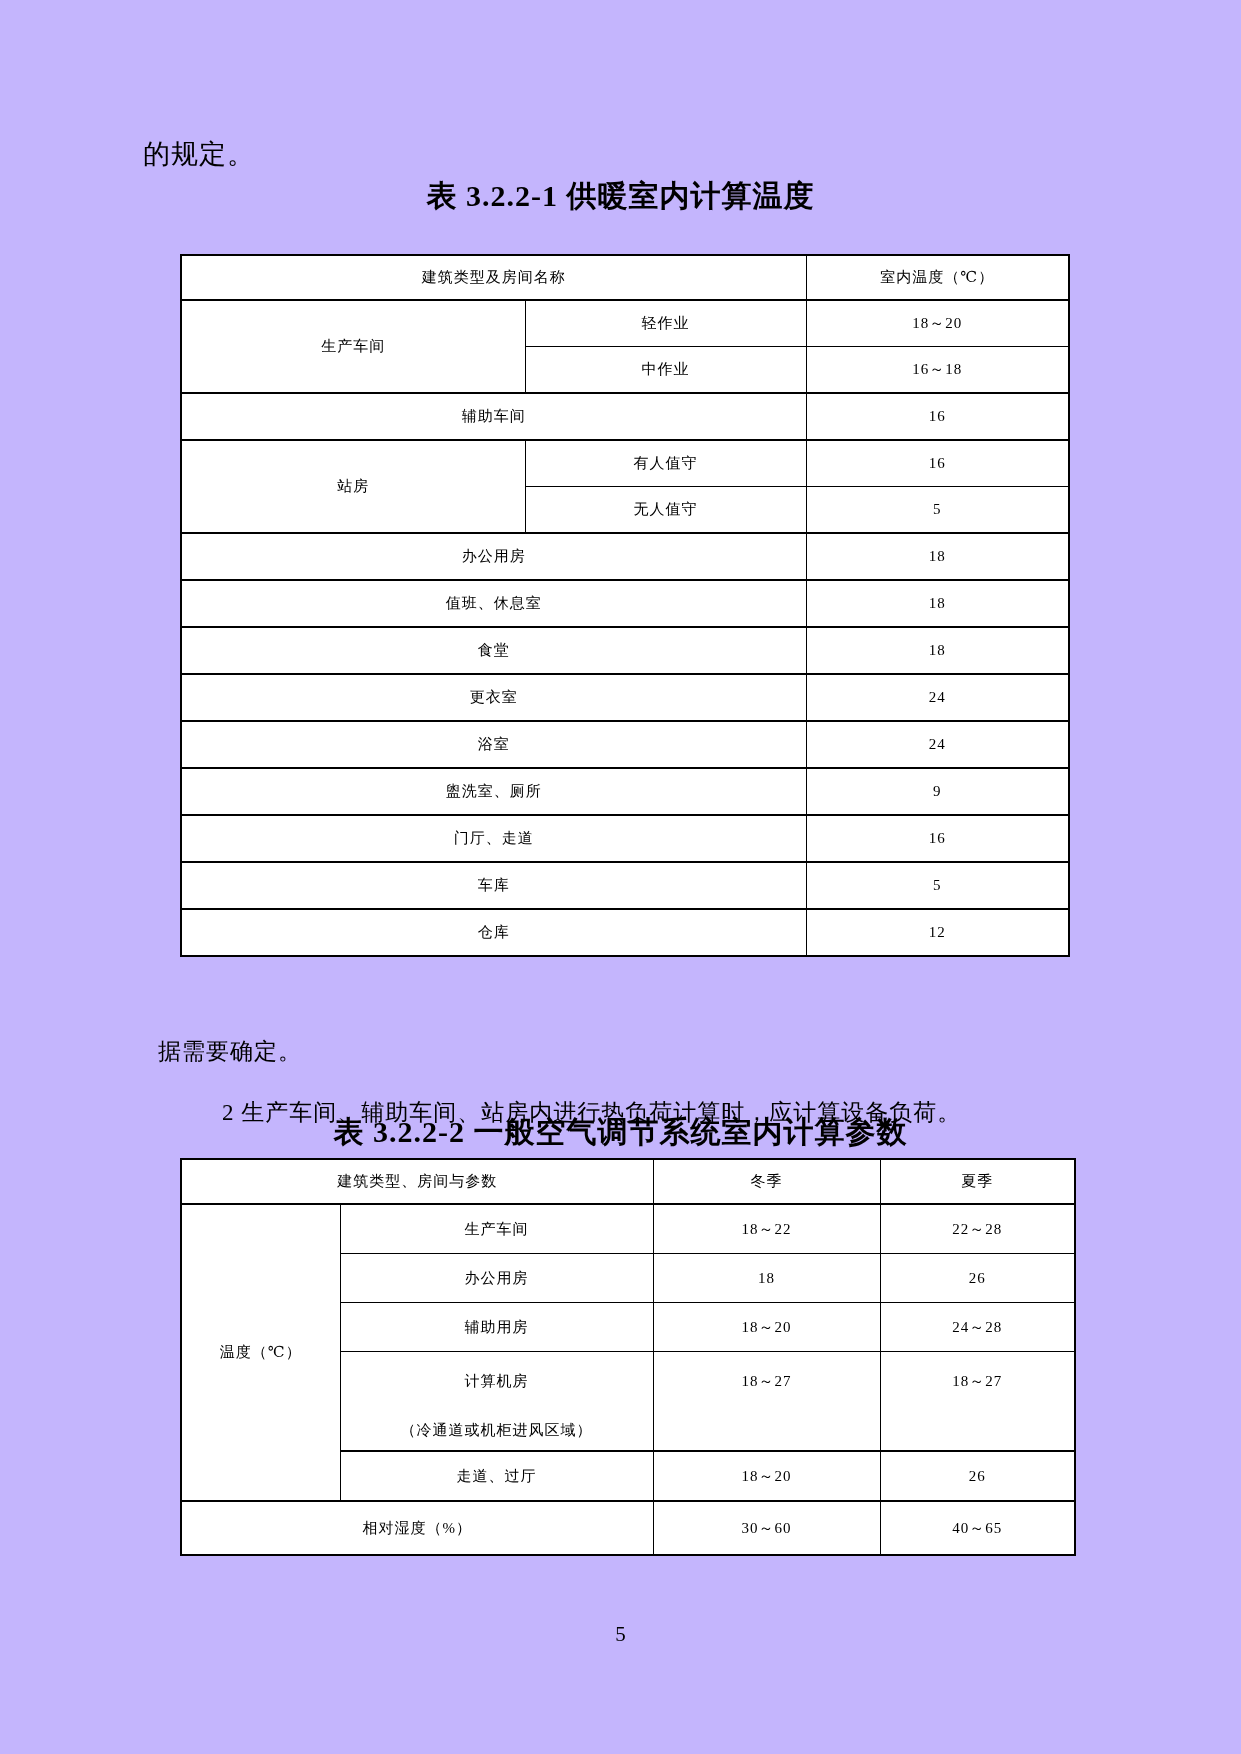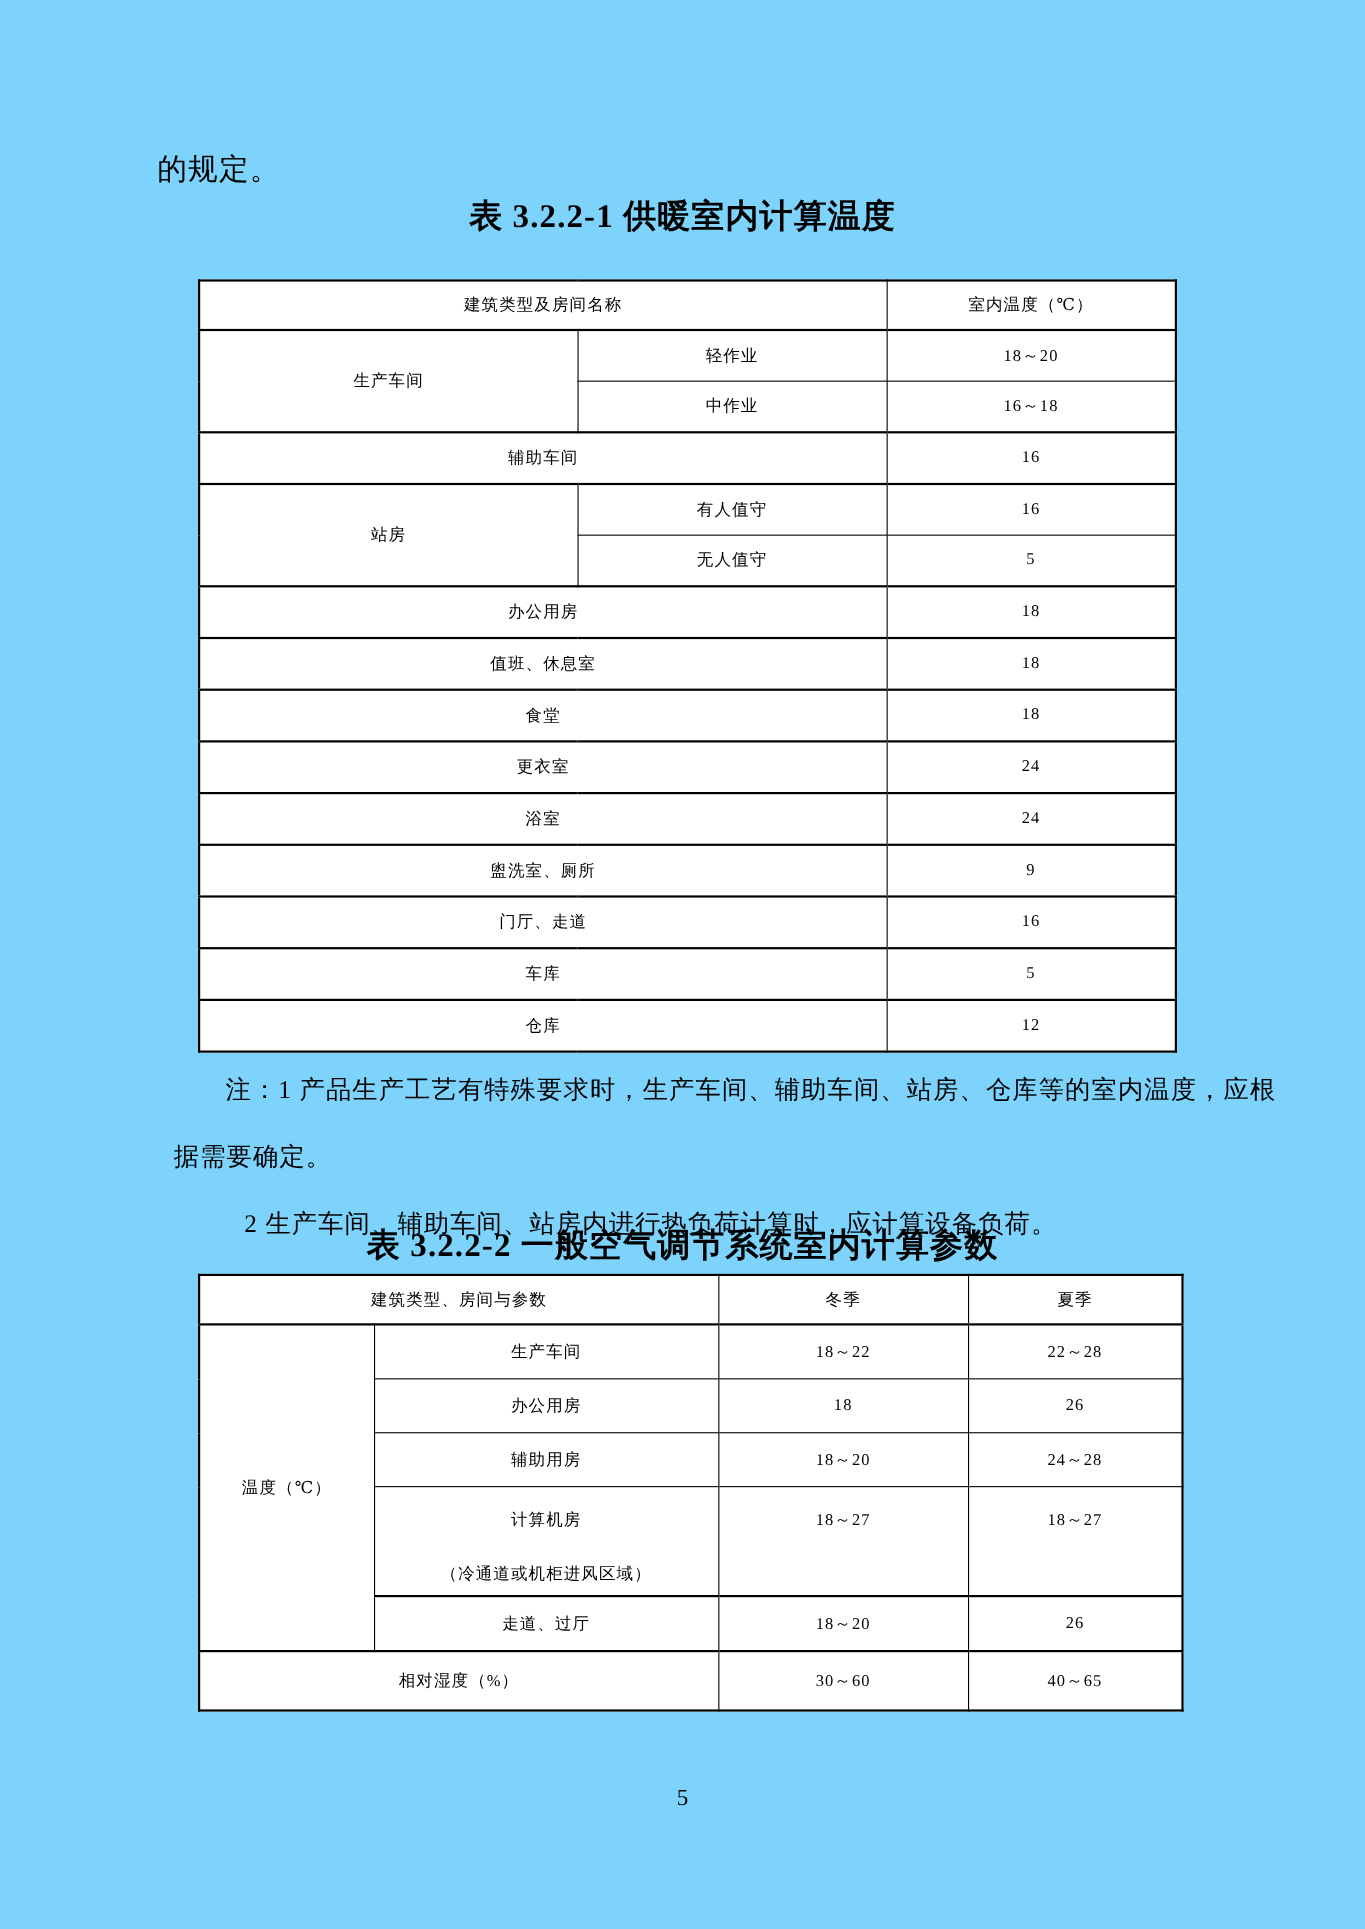--- a/index.html
+++ b/index.html
@@ -1,18 +1,18 @@
 <!DOCTYPE html>
 <html><head>
 <meta charset="utf-8">
 <style>
   html,body{margin:0;padding:0;background:#e8e8e8;}
   .page{
     position:relative;width:1241px;height:1754px;margin:0 auto;
-    background:#7dd3fc;color:#000;
+    background:#c4b5fd;color:#000;
     font-family:"Liberation Serif","DejaVu Serif",serif;
     overflow:hidden;
   }
   .intro{
     position:absolute;left:143px;top:136px;
     font-size:27px;letter-spacing:1px;
   }
   .tbl-title{
     position:absolute;left:0;width:100%;text-align:center;
     font-family:Liberation Serif, serif;
@@ -121,21 +121,20 @@
       <td colspan="2">车库</td>
       <td>5</td>
     </tr>
     <tr class="data sep">
       <td colspan="2">仓库</td>
       <td>12</td>
     </tr>
   </tbody>
     </table>
 
-  <div class="note" id="note1a">注：1 产品生产工艺有特殊要求时，生产车间、辅助车间、站房、仓库等的室内温度，应根</div>
   <div class="note" id="note1b">据需要确定。</div>
   <div class="note" id="note2">2 生产车间、辅助车间、站房内进行热负荷计算时，应计算设备负荷。</div>
 
   <div class="tbl-title" id="title2">表 3.2.2-2  一般空气调节系统室内计算参数</div>
 
   <table id="t2">
     <colgroup>
         <col style="width:159px">
         <col style="width:313px">
         <col style="width:227px">

